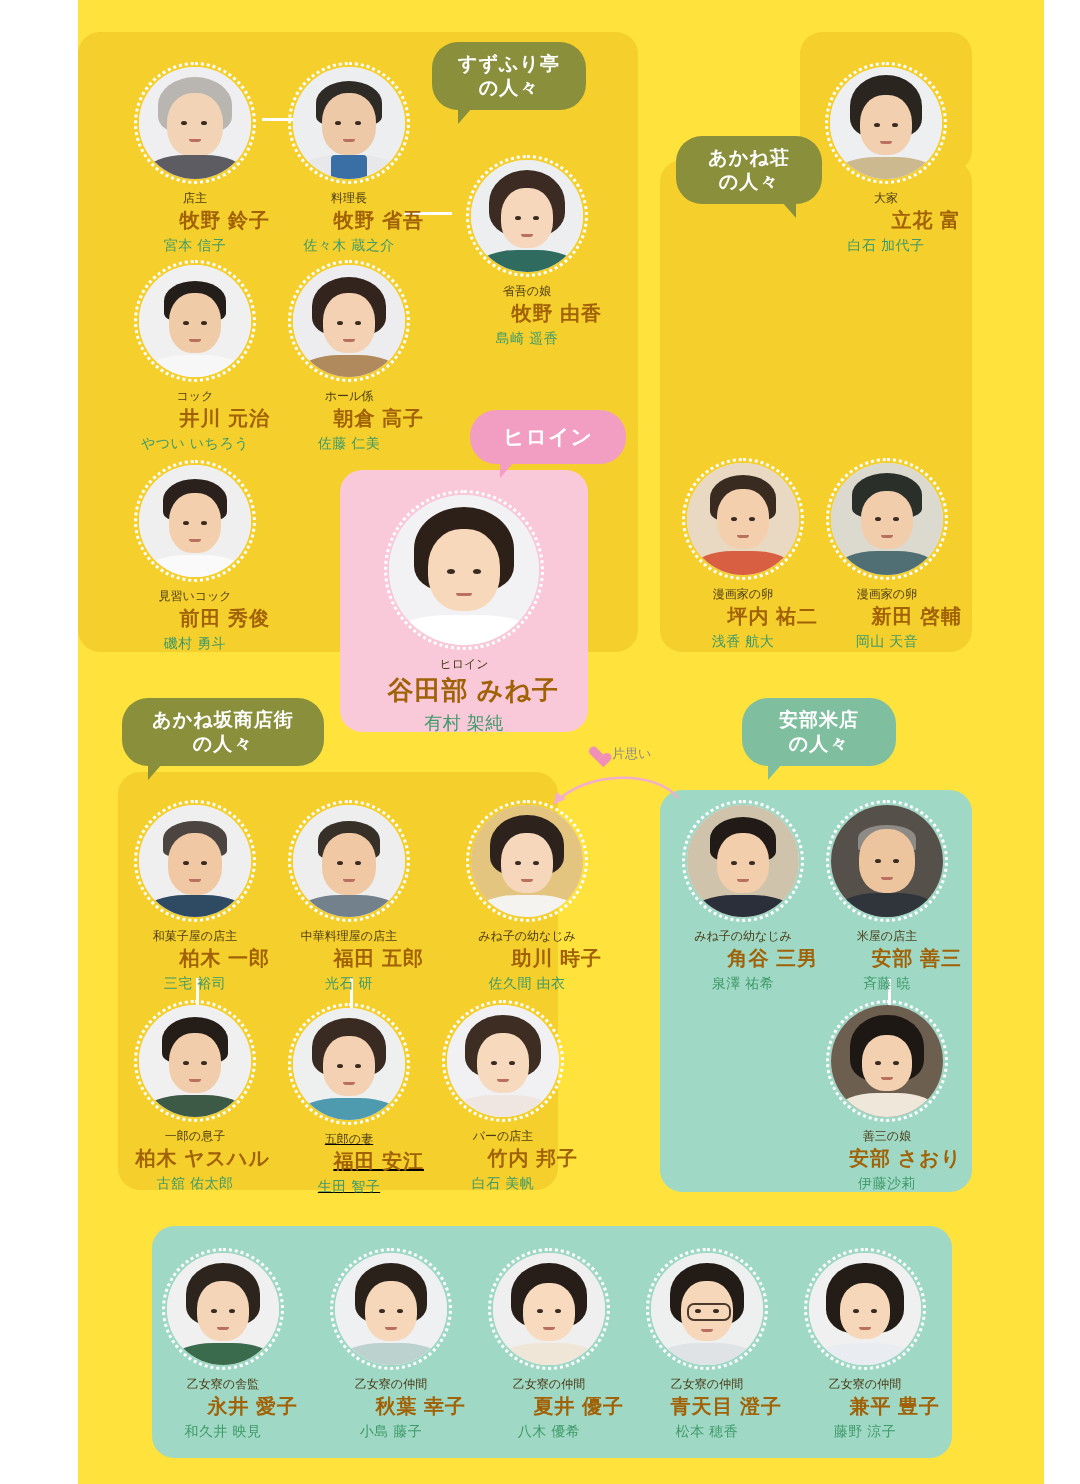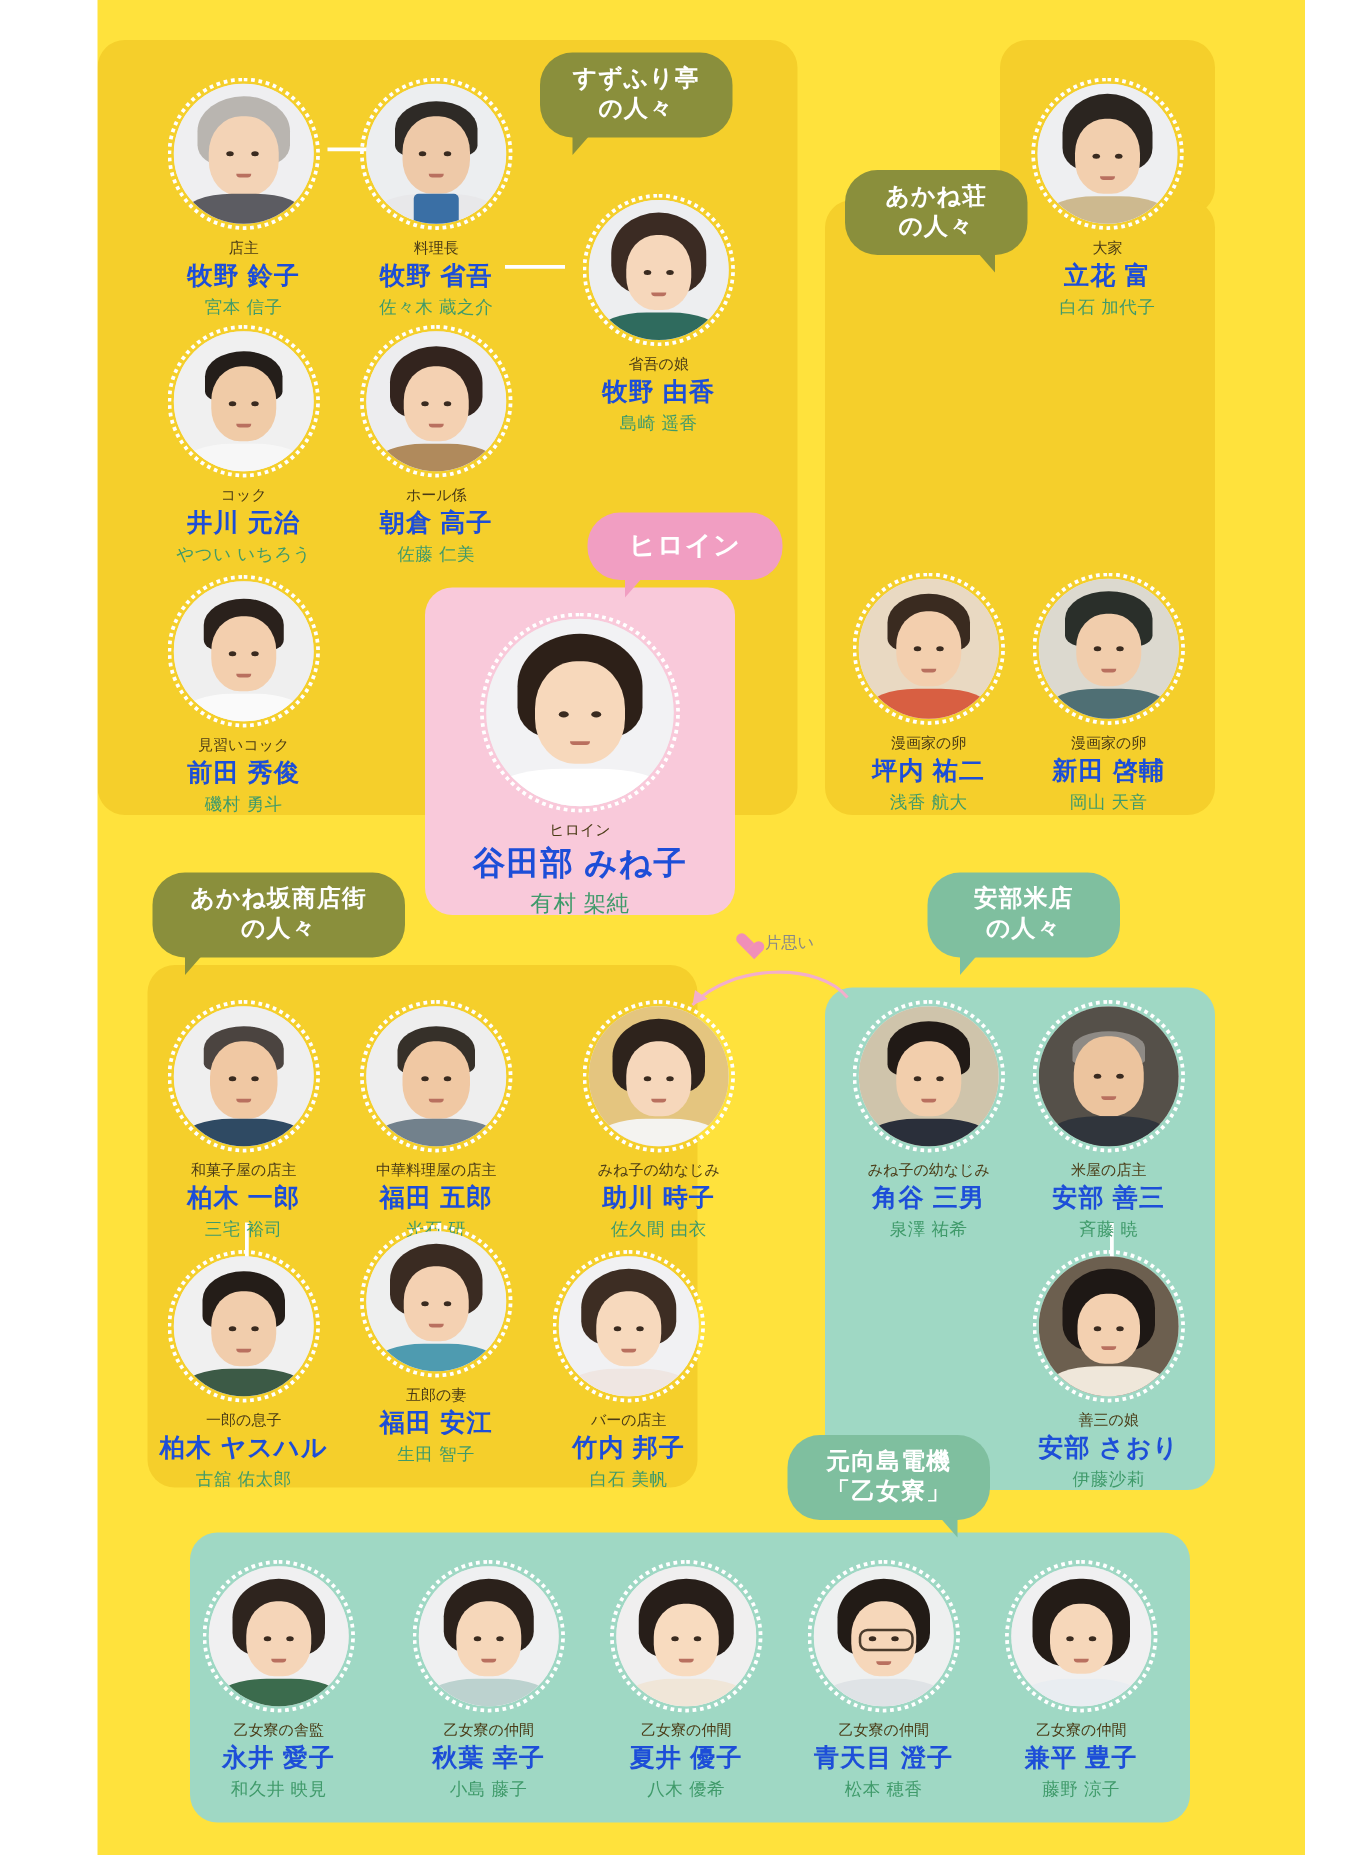--- a/index.html
+++ b/index.html
@@ -66,21 +66,21 @@
   .pic{
     width:112px;height:112px;border-radius:50%;
     overflow:hidden;position:relative;
     background:#e9e9ea;
   }
   .person.big .pic-wrap{width:150px;height:150px;}
   .person.big .pic{width:150px;height:150px;}
   .person.big{width:190px;}
 
   .role{font-size:12px;color:#4a3b16;margin-top:7px;line-height:1.2;}
-  .pname{font-size:20px;font-weight:bold;color:#1d4ed8;margin-top:2px;letter-spacing:1px;}
+  .pname{font-size:20px;font-weight:bold;color:#a16207;margin-top:2px;letter-spacing:1px;text-align:right;}
   .actor{font-size:14px;color:#3f9a6a;margin-top:3px;letter-spacing:0.5px;}
   .person.big .pname{font-size:26px;}
   .person.big .actor{font-size:18px;color:#3f9a6a;}
 
   
   .line{position:absolute;background:#ffffff;z-index:10;}
   .line.h{height:3px;}
   .line.v{width:3px;}
 
   
@@ -144,24 +144,20 @@
   <div class="bubble b-olive tail-bl" style="left:122px;top:698px;width:166px;font-size:19px;">
     <div>あかね坂商店街</div>
     <div>の人々</div>
   </div>
 
   <div class="bubble b-green tail-bl" style="left:742px;top:698px;width:118px;font-size:19px;">
     <div>安部米店</div>
     <div>の人々</div>
   </div>
 
-  <div class="bubble b-green tail-br" style="left:630px;top:1148px;width:126px;font-size:19px;">
-    <div>元向島電機</div>
-    <div>「乙女寮」</div>
-  </div>
 
   <div class="person" style="left:120px;top:62px;">
     <div class="pic-wrap">
       <div class="pic">
         <div class="bg" style="background:#efeff1"></div>
         <div class="hair" style="top:10px;width:74px;height:56px;background:#b9b5b0;border-radius:50% 50% 30% 30%;"></div>
         <div class="head" style="top:26px;width:56px;height:64px;background:#f3d3b6;"></div>
         <div class="eye" style="left:42px;top:54px;"></div>
           <div class="eye" style="left:62px;top:54px;"></div>
         <div class="mouth" style="top:72px;"></div>
@@ -404,21 +400,21 @@
         <div class="mouth" style="top:74px;"></div>
         <div class="body" style="top:90px;width:98px;height:38px;background:#3c5a46;"></div>
       </div>
       <div class="ring"></div>
     </div>
     <div class="role">一郎の息子</div>
     <div class="pname">柏木 ヤスハル</div>
     <div class="actor">古舘 佑太郎</div>
   </div>
 
-  <div class="person" style="left:274px;top:980px;">
+  <div class="person" style="left:274px;top:1003px;text-decoration:underline;">
     <div class="pic-wrap">
       <div class="pic">
         <div class="bg" style="background:#eeefef"></div>
         <div class="hair" style="top:10px;width:74px;height:58px;background:#3a2b22;border-radius:50% 50% 30% 30%;"></div>
         <div class="head" style="top:28px;width:52px;height:60px;background:#f4d1b2;"></div>
         <div class="eye" style="left:44px;top:56px;"></div>
           <div class="eye" style="left:62px;top:56px;"></div>
         <div class="mouth" style="top:74px;"></div>
         <div class="body" style="top:90px;width:98px;height:38px;background:#4e9bb0;"></div>
       </div>

